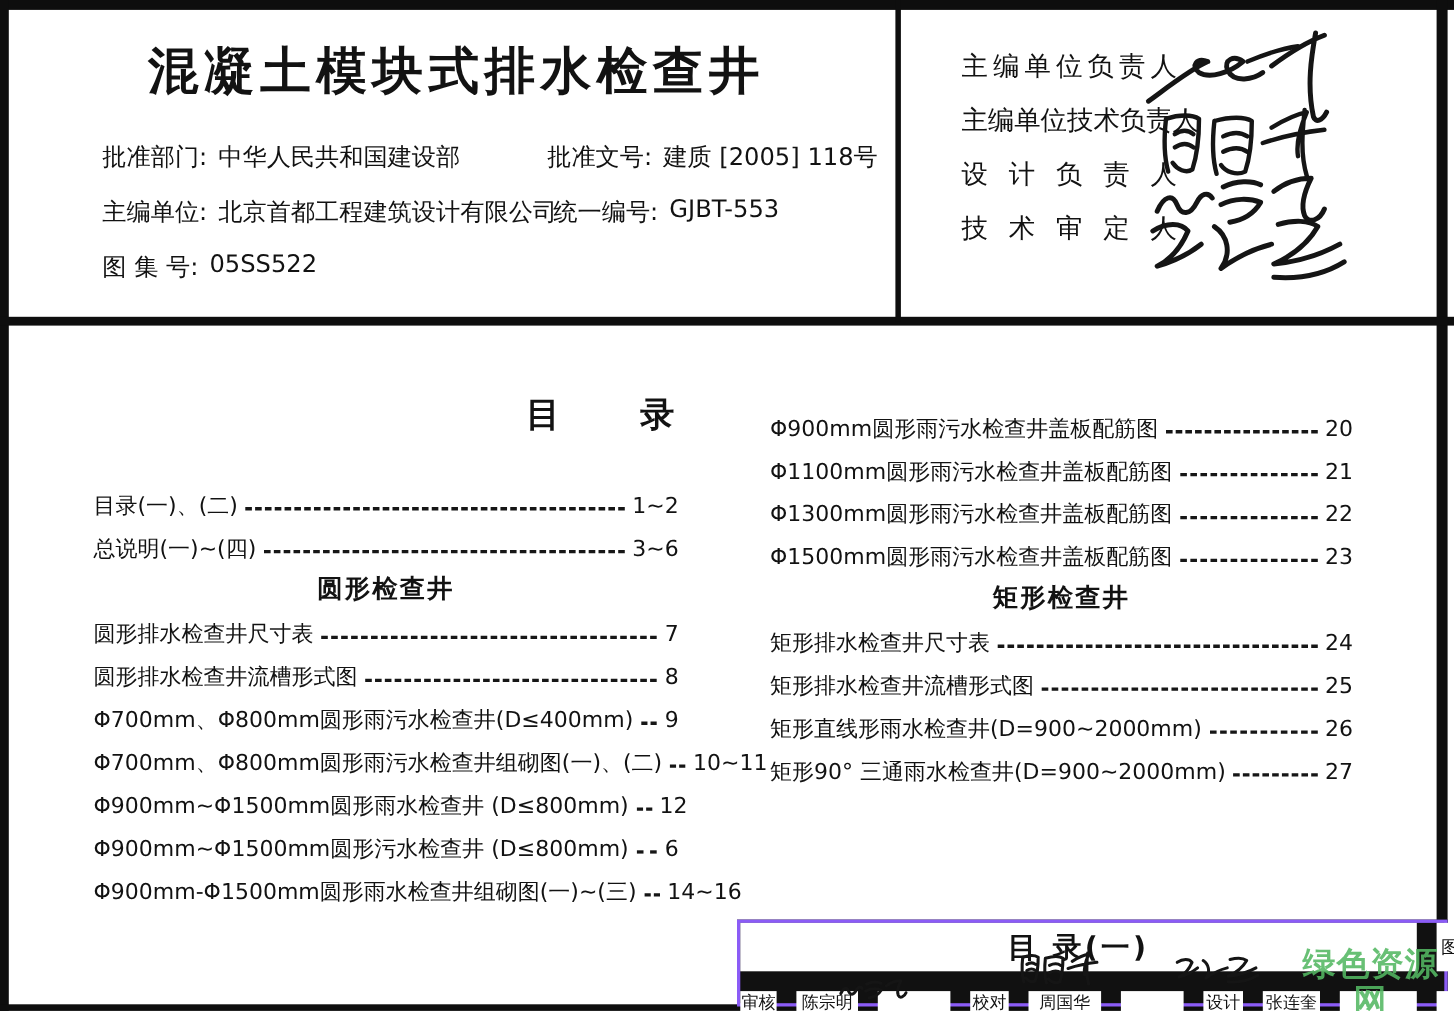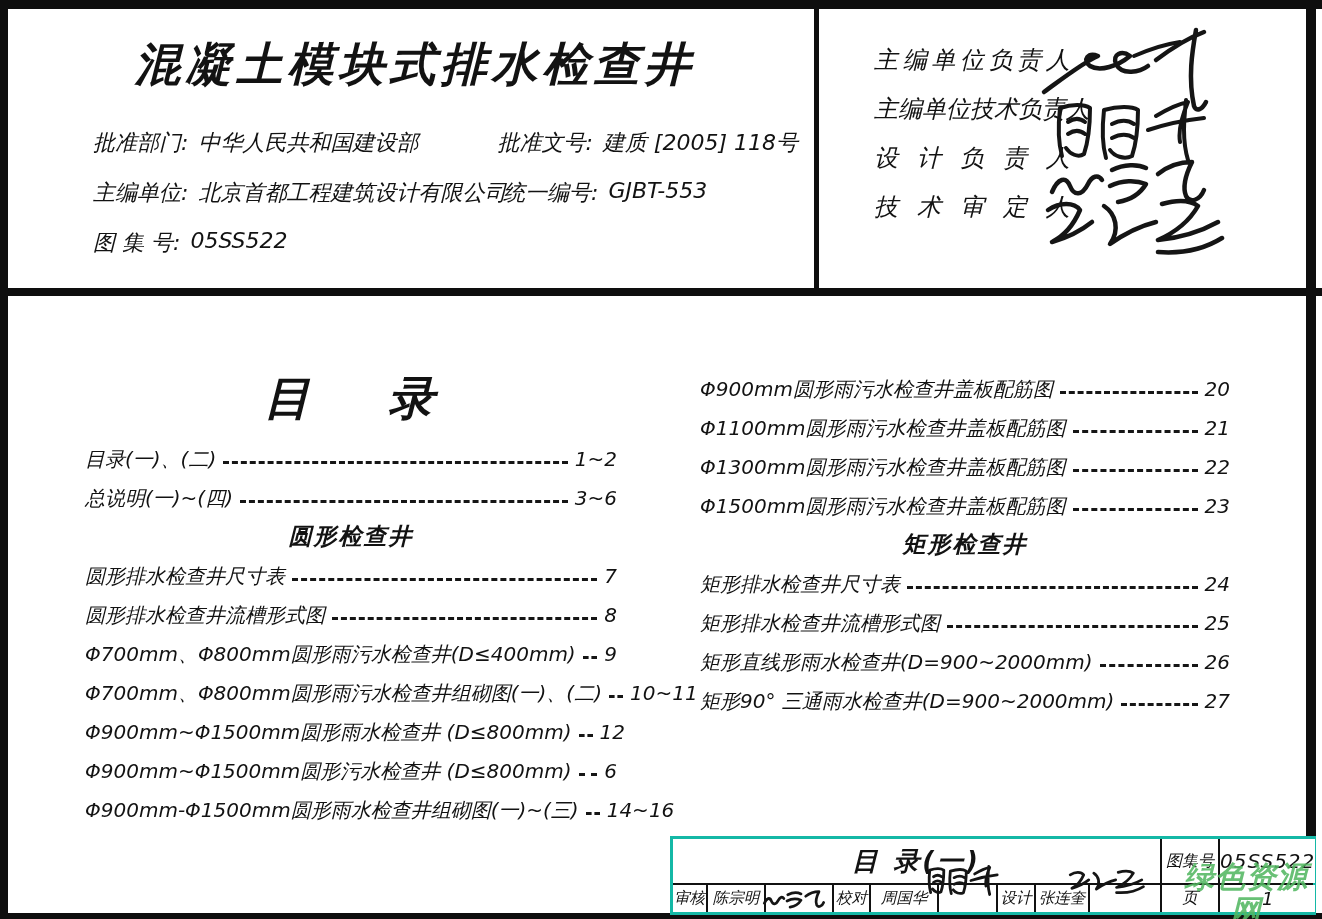--- a/index.html
+++ b/index.html
@@ -1,20 +1,19 @@
 <!DOCTYPE html>
 <html><head>
 <meta charset="utf-8">
 <style>
   html,body{margin:0;padding:0;background:#e8e8e8;}
   .page{
     position:relative;width:1322px;height:919px;background:#ffffff;
     font-family:"DejaVu Sans","Liberation Sans",sans-serif;color:#121212;
     overflow:hidden;
-    font-style:italic;
   }
   
   .b-top{position:absolute;left:0;top:0;width:1322px;height:9px;background:#0e0e0e;}
   .b-left{position:absolute;left:0;top:0;width:8px;height:919px;background:#0e0e0e;}
   .b-right{position:absolute;left:1306px;top:0;width:10px;height:919px;background:#0e0e0e;}
   .b-bottom{position:absolute;left:0;top:913px;width:1322px;height:6px;background:#0e0e0e;}
   .divider-h{position:absolute;left:0;top:288px;width:1322px;height:8px;background:#0e0e0e;}
   .divider-v{position:absolute;left:814px;top:0;width:5px;height:292px;background:#0e0e0e;}
 
   
@@ -33,37 +32,37 @@
   .so-row{height:49px;display:flex;align-items:flex-start;}
   .so-lbl{
     display:inline-block;width:196px;font-size:24px;font-weight:500;
     text-align:justify;text-align-last:justify;white-space:nowrap;
   }
   .sig{position:absolute;pointer-events:none;}
   .sig path{fill:none;stroke:#151515;stroke-linecap:round;stroke-linejoin:round;}
 
   
   .toc-title{
-    position:absolute;left:85px;top:368px;width:528px;text-align:center;
-    font-size:46px;font-weight:bold;word-spacing:62px;white-space:pre;
+    position:absolute;left:85px;top:356px;width:528px;text-align:right;
+    font-size:31px;font-weight:bold;word-spacing:62px;white-space:pre;
   }
   .toc-col{position:absolute;display:flex;flex-direction:column;}
   .toc-left{left:85px;top:434px;width:532px;}
   .toc-right{left:700px;top:364px;width:530px;}
   .trow{height:39px;display:flex;align-items:flex-end;font-size:20px;line-height:27px;}
   .t-text{white-space:nowrap;}
   .leader{flex:1;border-bottom:3px dashed #161616;margin:0 7px 9px 7px;min-width:14px;}
   .t-page{white-space:nowrap;}
   .theader{height:39px;display:flex;align-items:flex-end;justify-content:center;
     font-size:23px;font-weight:bold;line-height:30px;letter-spacing:2px;}
 
   
   .tblock{
     position:absolute;left:670px;top:836px;width:646px;height:79px;
-    display:grid;background:#111;border:3px solid #14b8a6;gap:2px;box-sizing:border-box;
+    display:grid;background:#111;border:3px solid #8b5cf6;gap:18px;box-sizing:border-box;
     grid-template-columns:33px 56px 66px 35px 66px 57px 36px 52px 70px 56px 1fr;
     grid-template-rows:44px 1fr;
   }
   .cell{background:#fff;display:flex;align-items:center;justify-content:center;
     font-size:15.5px;white-space:nowrap;overflow:visible;}
   .tb-sheet{grid-column:1/10;font-size:26px;font-weight:bold;letter-spacing:3px;}
   .tb-atlas-lbl{font-size:16px;}
   .tb-atlas-no{font-size:20px;font-weight:500;letter-spacing:1px;}
   .tb-page-lbl{font-size:16px;}
   .tb-page-no{font-size:18px;}

